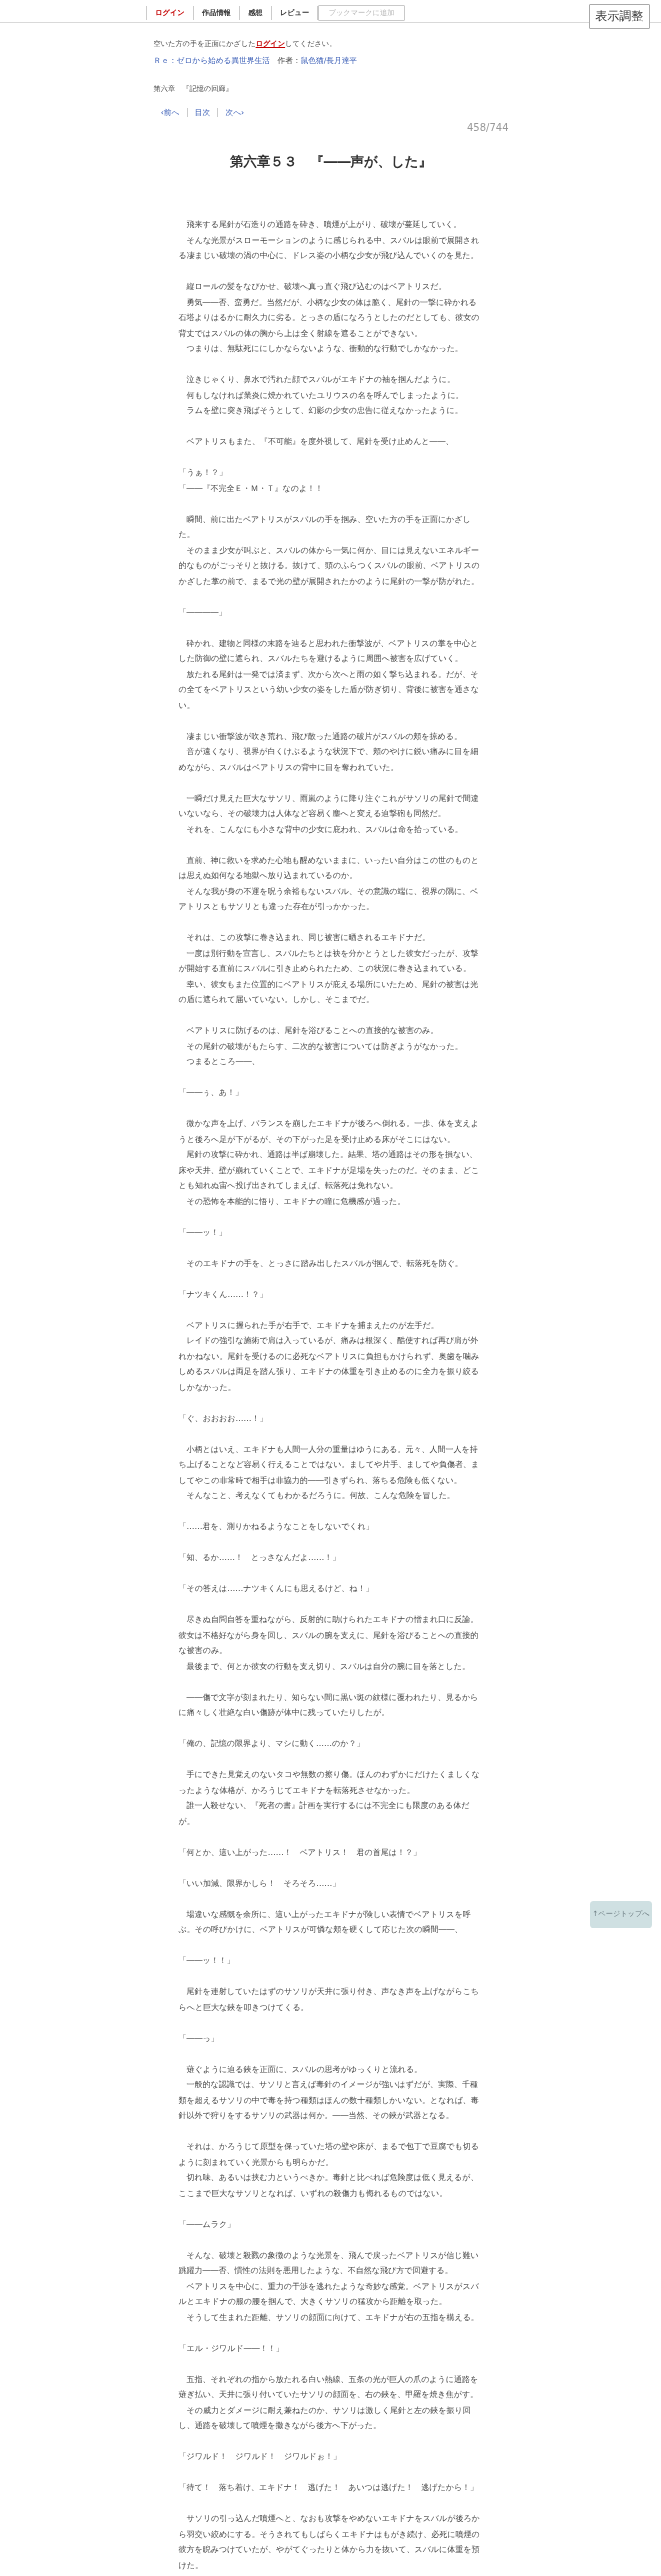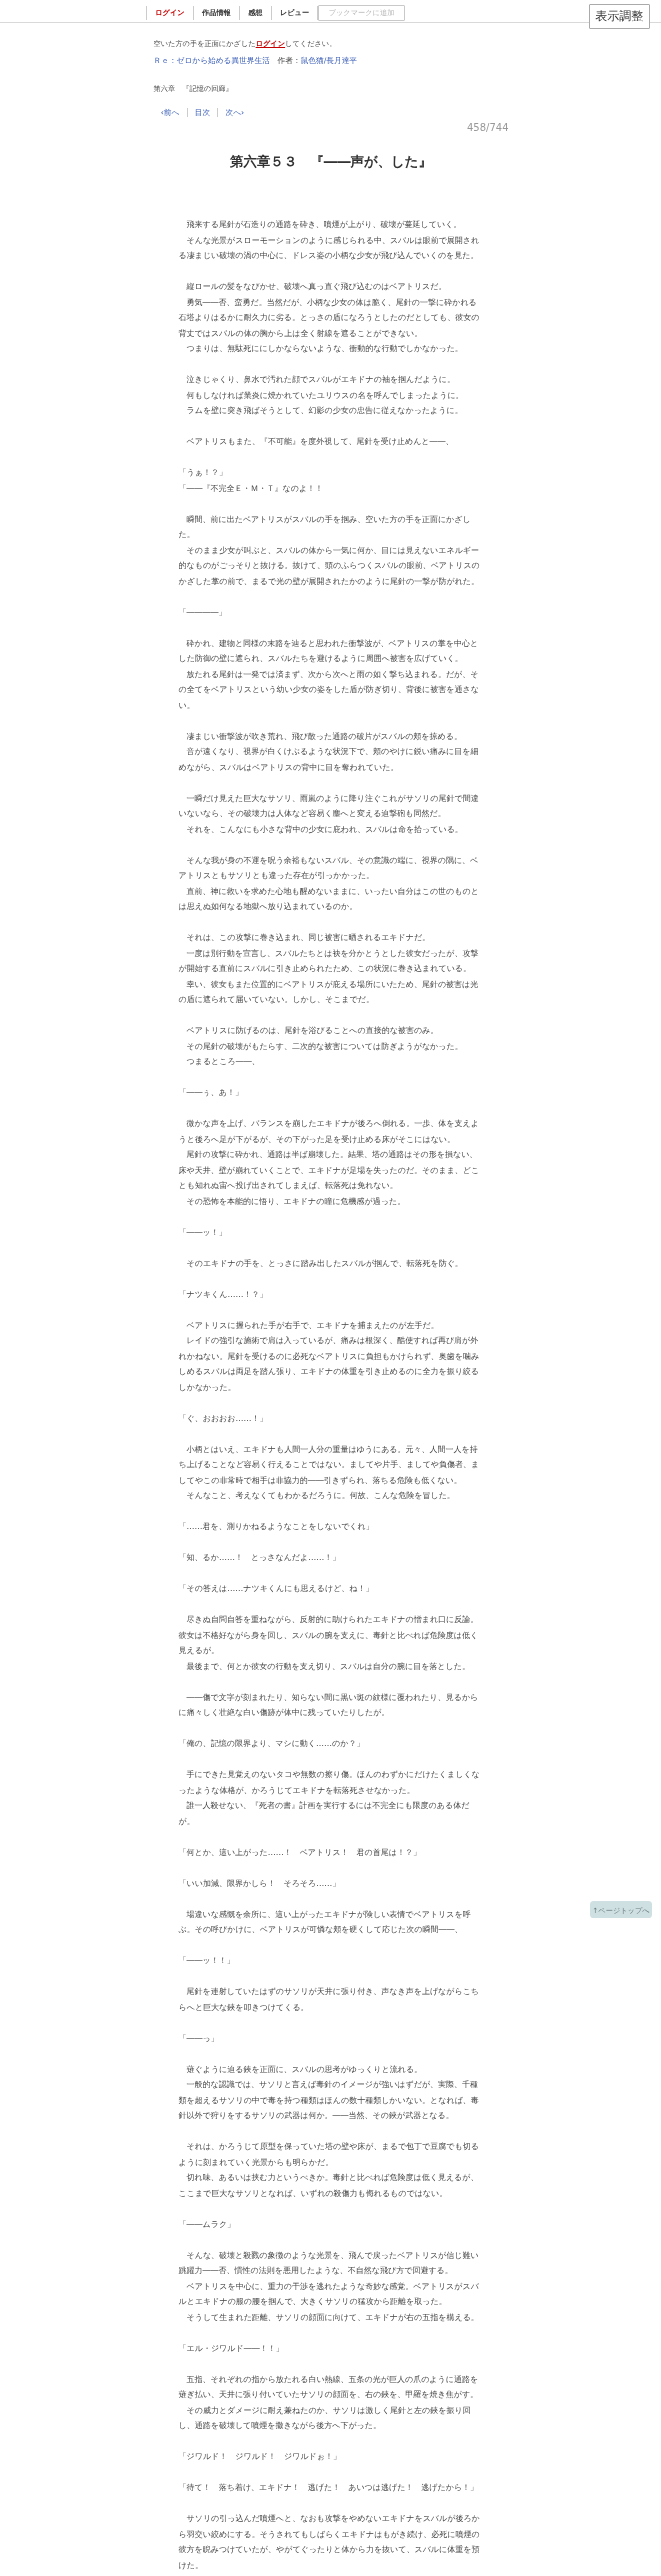--- a/index.html
+++ b/index.html
@@ -38,21 +38,21 @@
 
   .episode-title { margin-top:19px; text-align:center; font-size:13.4px; font-weight:bold; color:#333; line-height:19.6px; }
 
   
   .novel-body { width:305px; margin:46px auto 0 auto; }
   .novel-body p { font-size:8px; line-height:15.5px; color:#444; word-break:break-all;
                   text-align:left; white-space:normal; }
   .novel-body p.blank { height:15.5px; }
 
   
-  .pagetop-btn { position:absolute; left:590px; top:1901px; width:62px; height:17px;
+  .pagetop-btn { position:absolute; left:590px; top:1901px; width:62px; height:27px;
                  background:#cfe0e2; color:#6b7b80; border:none; border-radius:3.6px;
                  font-size:7.2px; line-height:20.6px; text-align:center; cursor:pointer;
                  font-family:"DejaVu Sans", sans-serif; padding:0; }
 </style>
 </head>
 <body>
 
 <div class="page">
 
   <header class="topbar">
@@ -106,22 +106,22 @@
         <p class="line blank">&nbsp;</p>
         <p class="line">　砕かれ、建物と同様の末路を辿ると思われた衝撃波が、ベアトリスの掌を中心とした防御の壁に遮られ、スバルたちを避けるように周囲へ被害を広げていく。</p>
         <p class="line">　放たれる尾針は一発では済まず、次から次へと雨の如く撃ち込まれる。だが、その全てをベアトリスという幼い少女の姿をした盾が防ぎ切り、背後に被害を通さない。</p>
         <p class="line blank">&nbsp;</p>
         <p class="line">　凄まじい衝撃波が吹き荒れ、飛び散った通路の破片がスバルの頬を掠める。</p>
         <p class="line">　音が遠くなり、視界が白くけぶるような状況下で、頬のやけに鋭い痛みに目を細めながら、スバルはベアトリスの背中に目を奪われていた。</p>
         <p class="line blank">&nbsp;</p>
         <p class="line">　一瞬だけ見えた巨大なサソリ、雨嵐のように降り注ぐこれがサソリの尾針で間違いないなら、その破壊力は人体など容易く塵へと変える迫撃砲も同然だ。</p>
         <p class="line">　それを、こんなにも小さな背中の少女に庇われ、スバルは命を拾っている。</p>
         <p class="line blank">&nbsp;</p>
+        <p class="line">　直前、神に救いを求めた心地も醒めないままに、いったい自分はこの世のものとは思えぬ如何なる地獄へ放り込まれているのか。</p>
         <p class="line">　そんな我が身の不運を呪う余裕もないスバル、その意識の端に、視界の隅に、ベアトリスともサソリとも違った存在が引っかかった。</p>
-        <p class="line">　直前、神に救いを求めた心地も醒めないままに、いったい自分はこの世のものとは思えぬ如何なる地獄へ放り込まれているのか。</p>
         <p class="line blank">&nbsp;</p>
         <p class="line">　それは、この攻撃に巻き込まれ、同じ被害に晒されるエキドナだ。</p>
         <p class="line">　一度は別行動を宣言し、スバルたちとは袂を分かとうとした彼女だったが、攻撃が開始する直前にスバルに引き止められたため、この状況に巻き込まれている。</p>
         <p class="line">　幸い、彼女もまた位置的にベアトリスが庇える場所にいたため、尾針の被害は光の盾に遮られて届いていない。しかし、そこまでだ。</p>
         <p class="line blank">&nbsp;</p>
         <p class="line">　ベアトリスに防げるのは、尾針を浴びることへの直接的な被害のみ。</p>
         <p class="line">　その尾針の破壊がもたらす、二次的な被害については防ぎようがなかった。</p>
         <p class="line">　つまるところ――、</p>
         <p class="line blank">&nbsp;</p>
         <p class="line">「――ぅ、あ！」</p>
@@ -143,21 +143,21 @@
         <p class="line blank">&nbsp;</p>
         <p class="line">　小柄とはいえ、エキドナも人間一人分の重量はゆうにある。元々、人間一人を持ち上げることなど容易く行えることではない。ましてや片手、ましてや負傷者、ましてやこの非常時で相手は非協力的――引きずられ、落ちる危険も低くない。</p>
         <p class="line">　そんなこと、考えなくてもわかるだろうに。何故、こんな危険を冒した。</p>
         <p class="line blank">&nbsp;</p>
         <p class="line">「……君を、測りかねるようなことをしないでくれ」</p>
         <p class="line blank">&nbsp;</p>
         <p class="line">「知、るか……！　とっさなんだよ……！」</p>
         <p class="line blank">&nbsp;</p>
         <p class="line">「その答えは……ナツキくんにも思えるけど、ね！」</p>
         <p class="line blank">&nbsp;</p>
-        <p class="line">　尽きぬ自問自答を重ねながら、反射的に助けられたエキドナの憎まれ口に反論。彼女は不格好ながら身を回し、スバルの腕を支えに、毒針と比べれば危険度は低く見えるが。</p>
+        <p class="line">　尽きぬ自問自答を重ねながら、反射的に助けられたエキドナの憎まれ口に反論。彼女は不格好ながら身を回し、スバルの腕を支えに、尾針を浴びることへの直接的な被害のみ。</p>
         <p class="line">　最後まで、何とか彼女の行動を支え切り、スバルは自分の腕に目を落とした。</p>
         <p class="line blank">&nbsp;</p>
         <p class="line">　――傷で文字が刻まれたり、知らない間に黒い斑の紋様に覆われたり、見るからに痛々しく壮絶な白い傷跡が体中に残っていたりしたが。</p>
         <p class="line blank">&nbsp;</p>
         <p class="line">「俺の、記憶の限界より、マシに動く……のか？」</p>
         <p class="line blank">&nbsp;</p>
         <p class="line">　手にできた見覚えのないタコや無数の擦り傷。ほんのわずかにだけたくましくなったような体格が、かろうじてエキドナを転落死させなかった。</p>
         <p class="line">　誰一人殺せない、『死者の書』計画を実行するには不完全にも限度のある体だが。</p>
         <p class="line blank">&nbsp;</p>
         <p class="line">「何とか、這い上がった……！　ベアトリス！　君の首尾は！？」</p>

